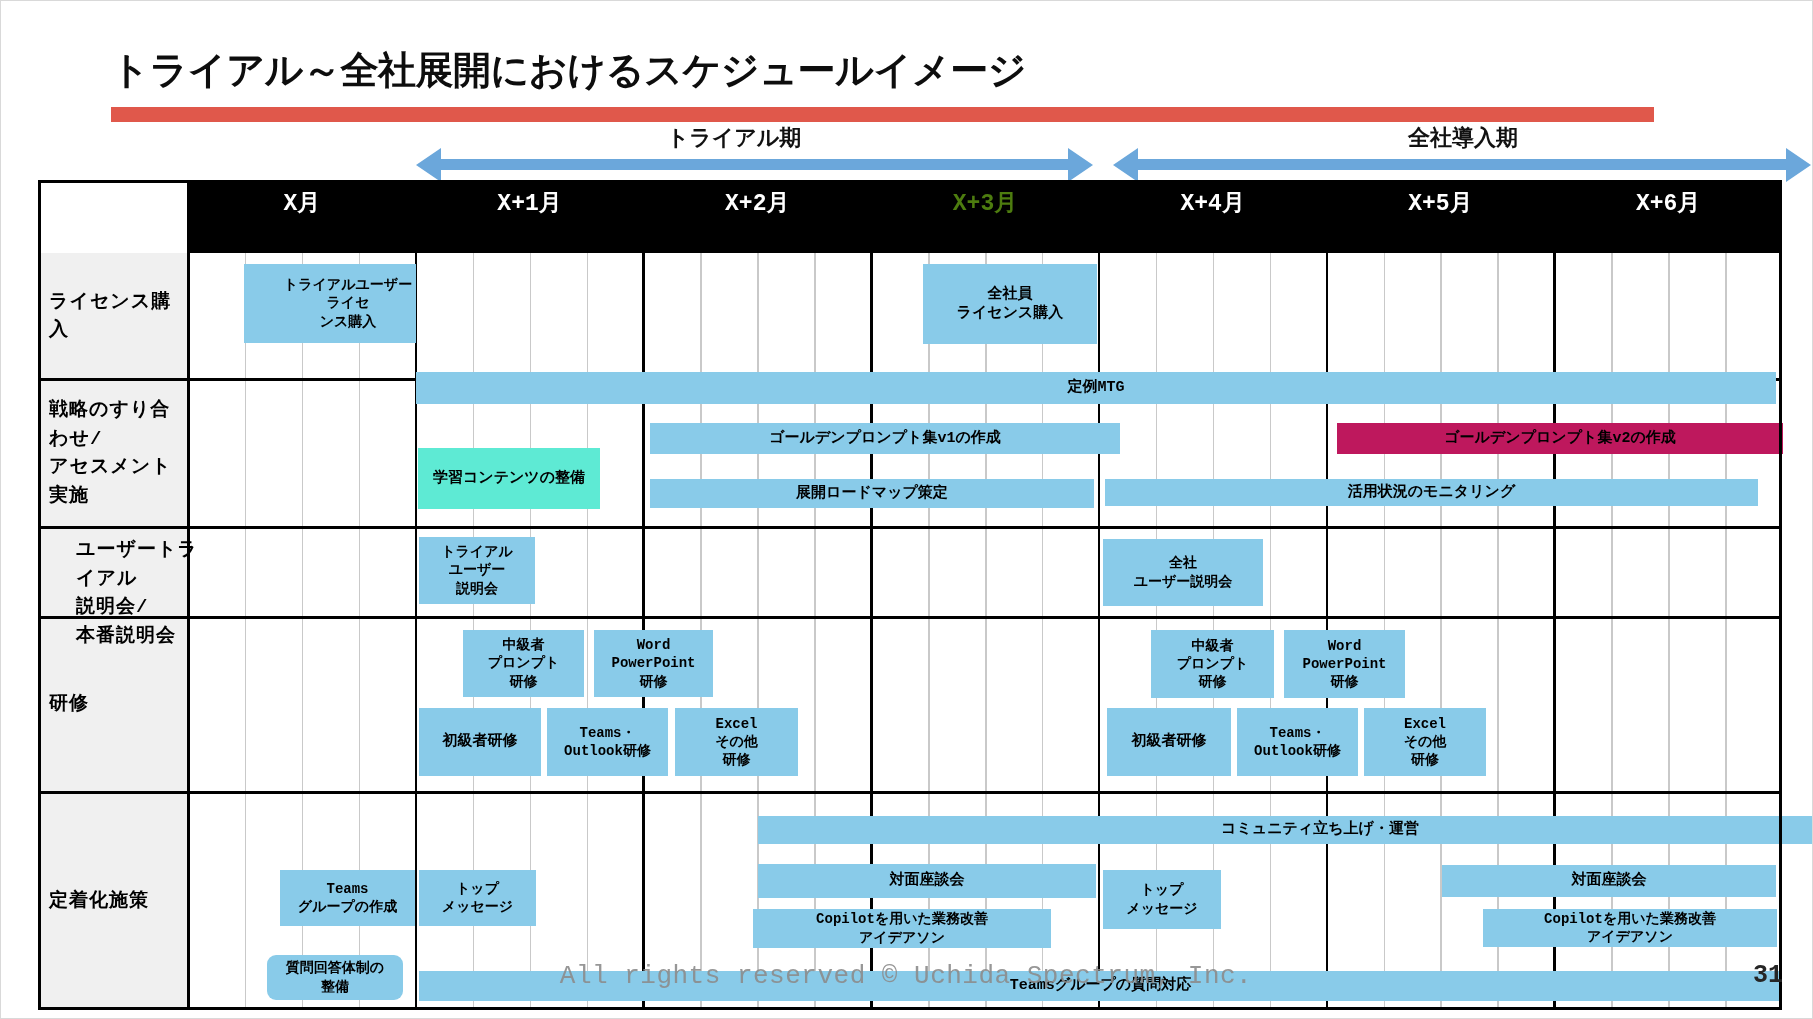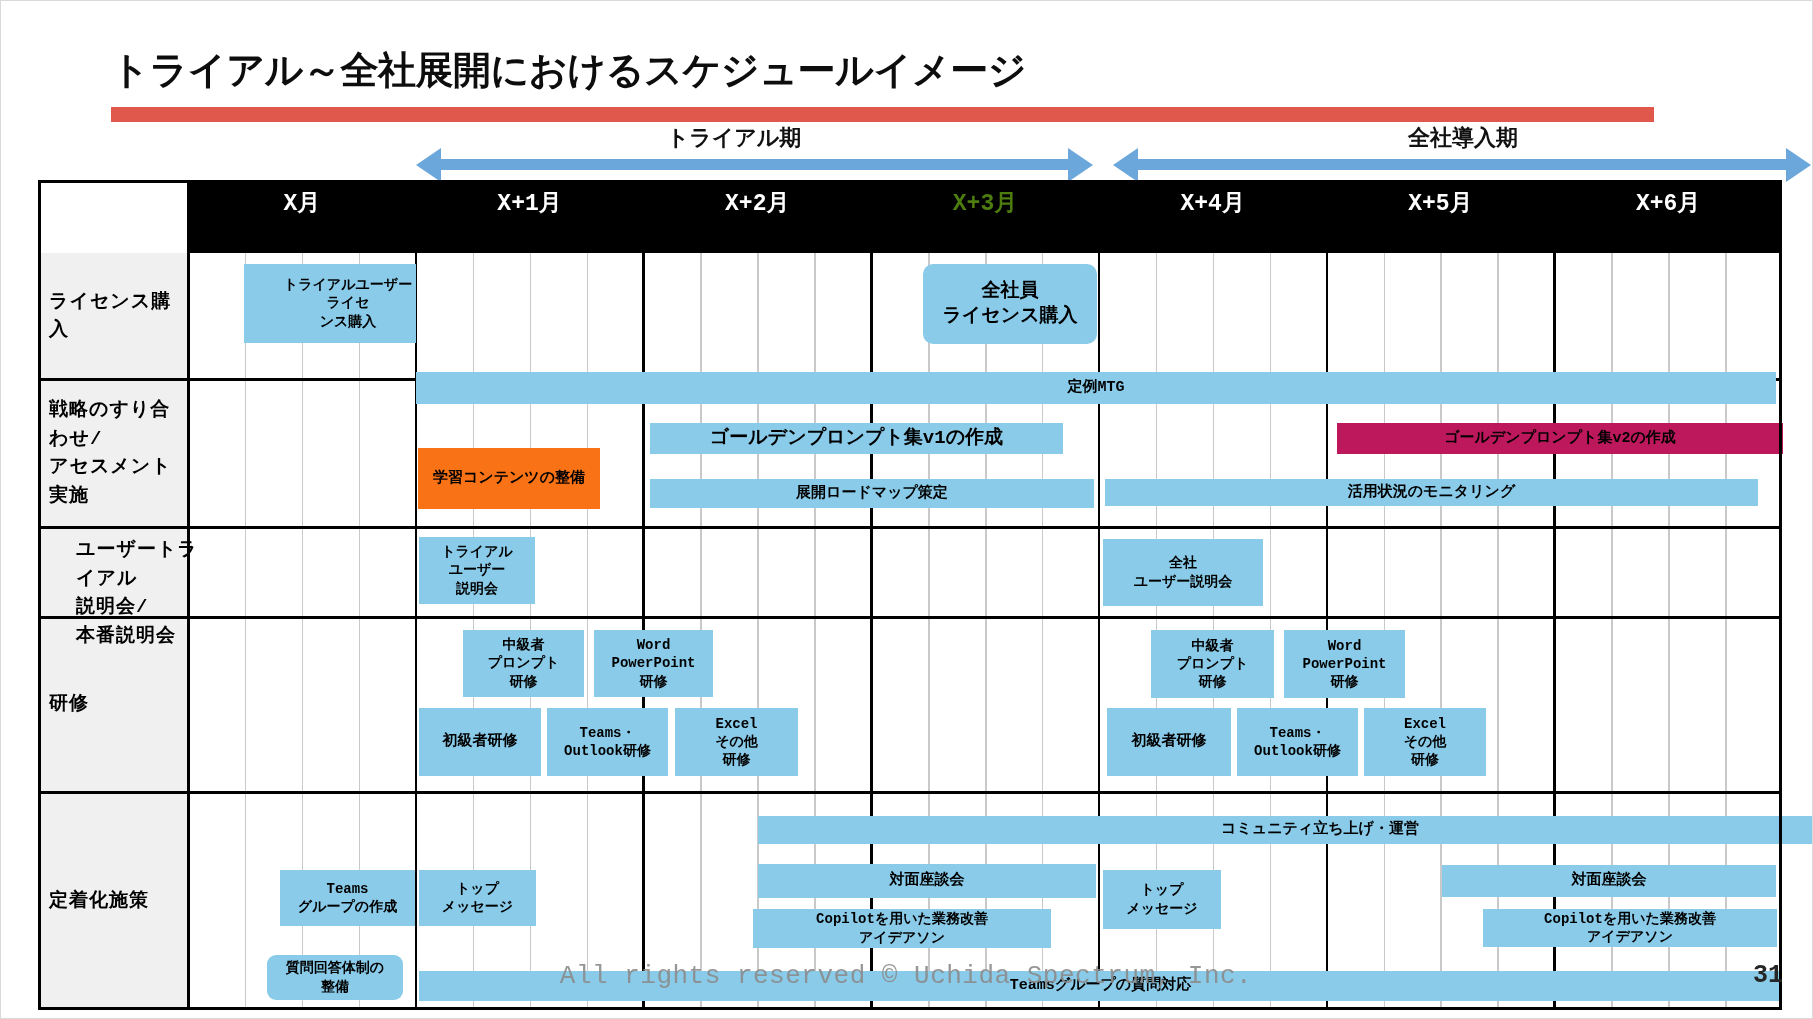--- a/index.html
+++ b/index.html
@@ -93,25 +93,25 @@
     <div class="month-line" style="left: 869.143px; top: 252px; width: 2.5px; height: 757px;"></div>
     <div class="month-line" style="left: 1096.86px; top: 252px; width: 2.5px; height: 757px;"></div>
     <div class="month-line" style="left: 1324.57px; top: 252px; width: 2.5px; height: 757px;"></div>
     <div class="month-line" style="left: 1552.29px; top: 252px; width: 2.5px; height: 757px;"></div>
     <div class="row-line" style="left: 37px; top: 377px; width: 1744px; height: 2.5px;"></div>
     <div class="row-line" style="left: 37px; top: 525px; width: 1744px; height: 2.5px;"></div>
     <div class="row-line" style="left: 37px; top: 615px; width: 1744px; height: 2.5px;"></div>
     <div class="row-line" style="left: 37px; top: 790px; width: 1744px; height: 2.5px;"></div>
     <div class="bar" style="left: 243px; top: 263px; width: 172px; height: 79px; background: rgb(137, 203, 233); font-size: 14px; padding-left: 36px;">トライアルユーザーライセ
 ンス購入</div>
-    <div class="bar" style="left: 922px; top: 263px; width: 174px; height: 80px; background: rgb(137, 203, 233); font-size: 19px; border-radius: 10px;">全社員
+    <div class="bar" style="left: 922px; top: 263px; width: 174px; height: 80px; background: rgb(137, 203, 233); font-size: 15px;">全社員
 ライセンス購入</div>
     <div class="bar" style="left: 415px; top: 371px; width: 1360px; height: 32px; background: rgb(137, 203, 233); font-size: 15px;">定例MTG</div>
-    <div class="bar" style="left: 649px; top: 422px; width: 413px; height: 31px; background: rgb(137, 203, 233); font-size: 19px;">ゴールデンプロンプト集v1の作成</div>
-    <div class="bar" style="left: 417px; top: 447px; width: 182px; height: 61px; background: #f97316; font-size: 15px;">学習コンテンツの整備</div>
+    <div class="bar" style="left: 649px; top: 422px; width: 470px; height: 31px; background: rgb(137, 203, 233); font-size: 15px;">ゴールデンプロンプト集v1の作成</div>
+    <div class="bar" style="left: 417px; top: 447px; width: 182px; height: 61px; background: #5eead4; font-size: 15px;">学習コンテンツの整備</div>
     <div class="bar" style="left: 649px; top: 478px; width: 444px; height: 29px; background: rgb(137, 203, 233); font-size: 15px;">展開ロードマップ策定</div>
     <div class="bar" style="left: 1336px; top: 422px; width: 446px; height: 31px; background: #be185d; font-size: 15px;">ゴールデンプロンプト集v2の作成</div>
     <div class="bar" style="left: 1104px; top: 478px; width: 653px; height: 27px; background: rgb(137, 203, 233); font-size: 15px;">活用状況のモニタリング</div>
     <div class="bar" style="left: 1102px; top: 538px; width: 160px; height: 67px; background: rgb(137, 203, 233); font-size: 14px;">全社
 ユーザー説明会</div>
     <div class="bar" style="left: 418px; top: 536px; width: 116px; height: 67px; background: rgb(137, 203, 233); font-size: 14px;">トライアル
 ユーザー
 説明会</div>
     <div class="bar" style="left: 462px; top: 629px; width: 121px; height: 67px; background: rgb(137, 203, 233); font-size: 14px;">中級者
 プロンプト

